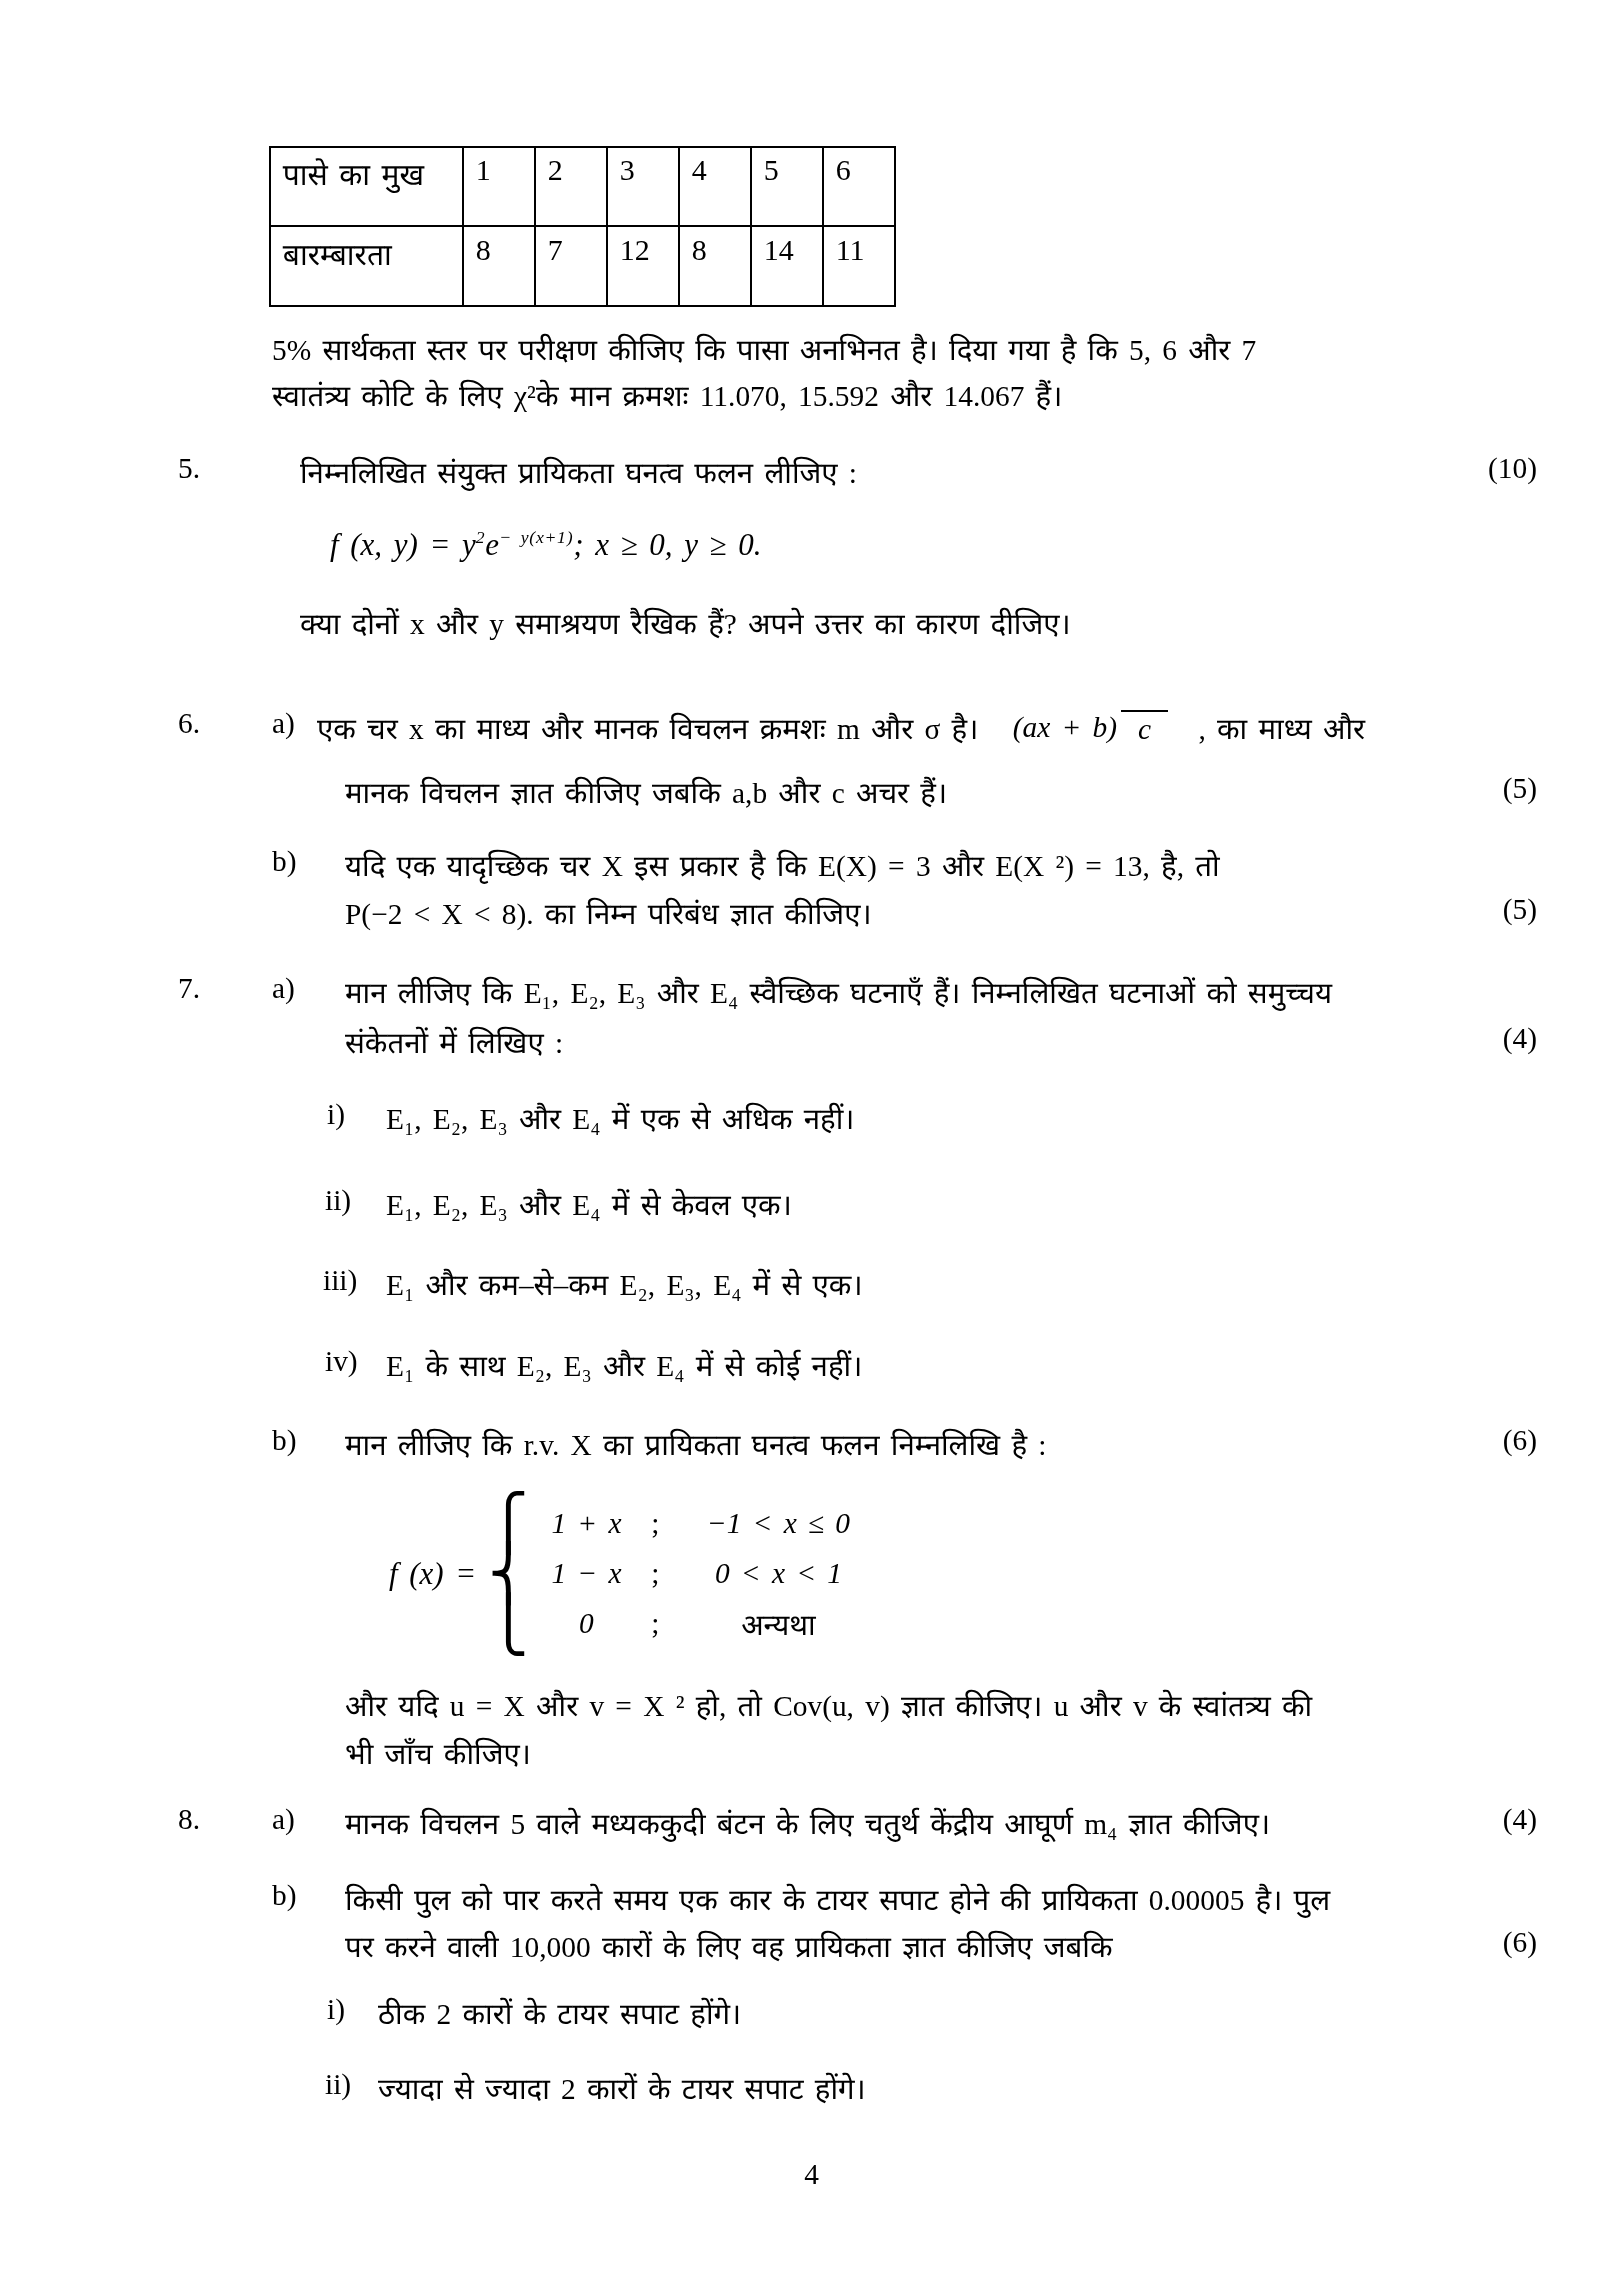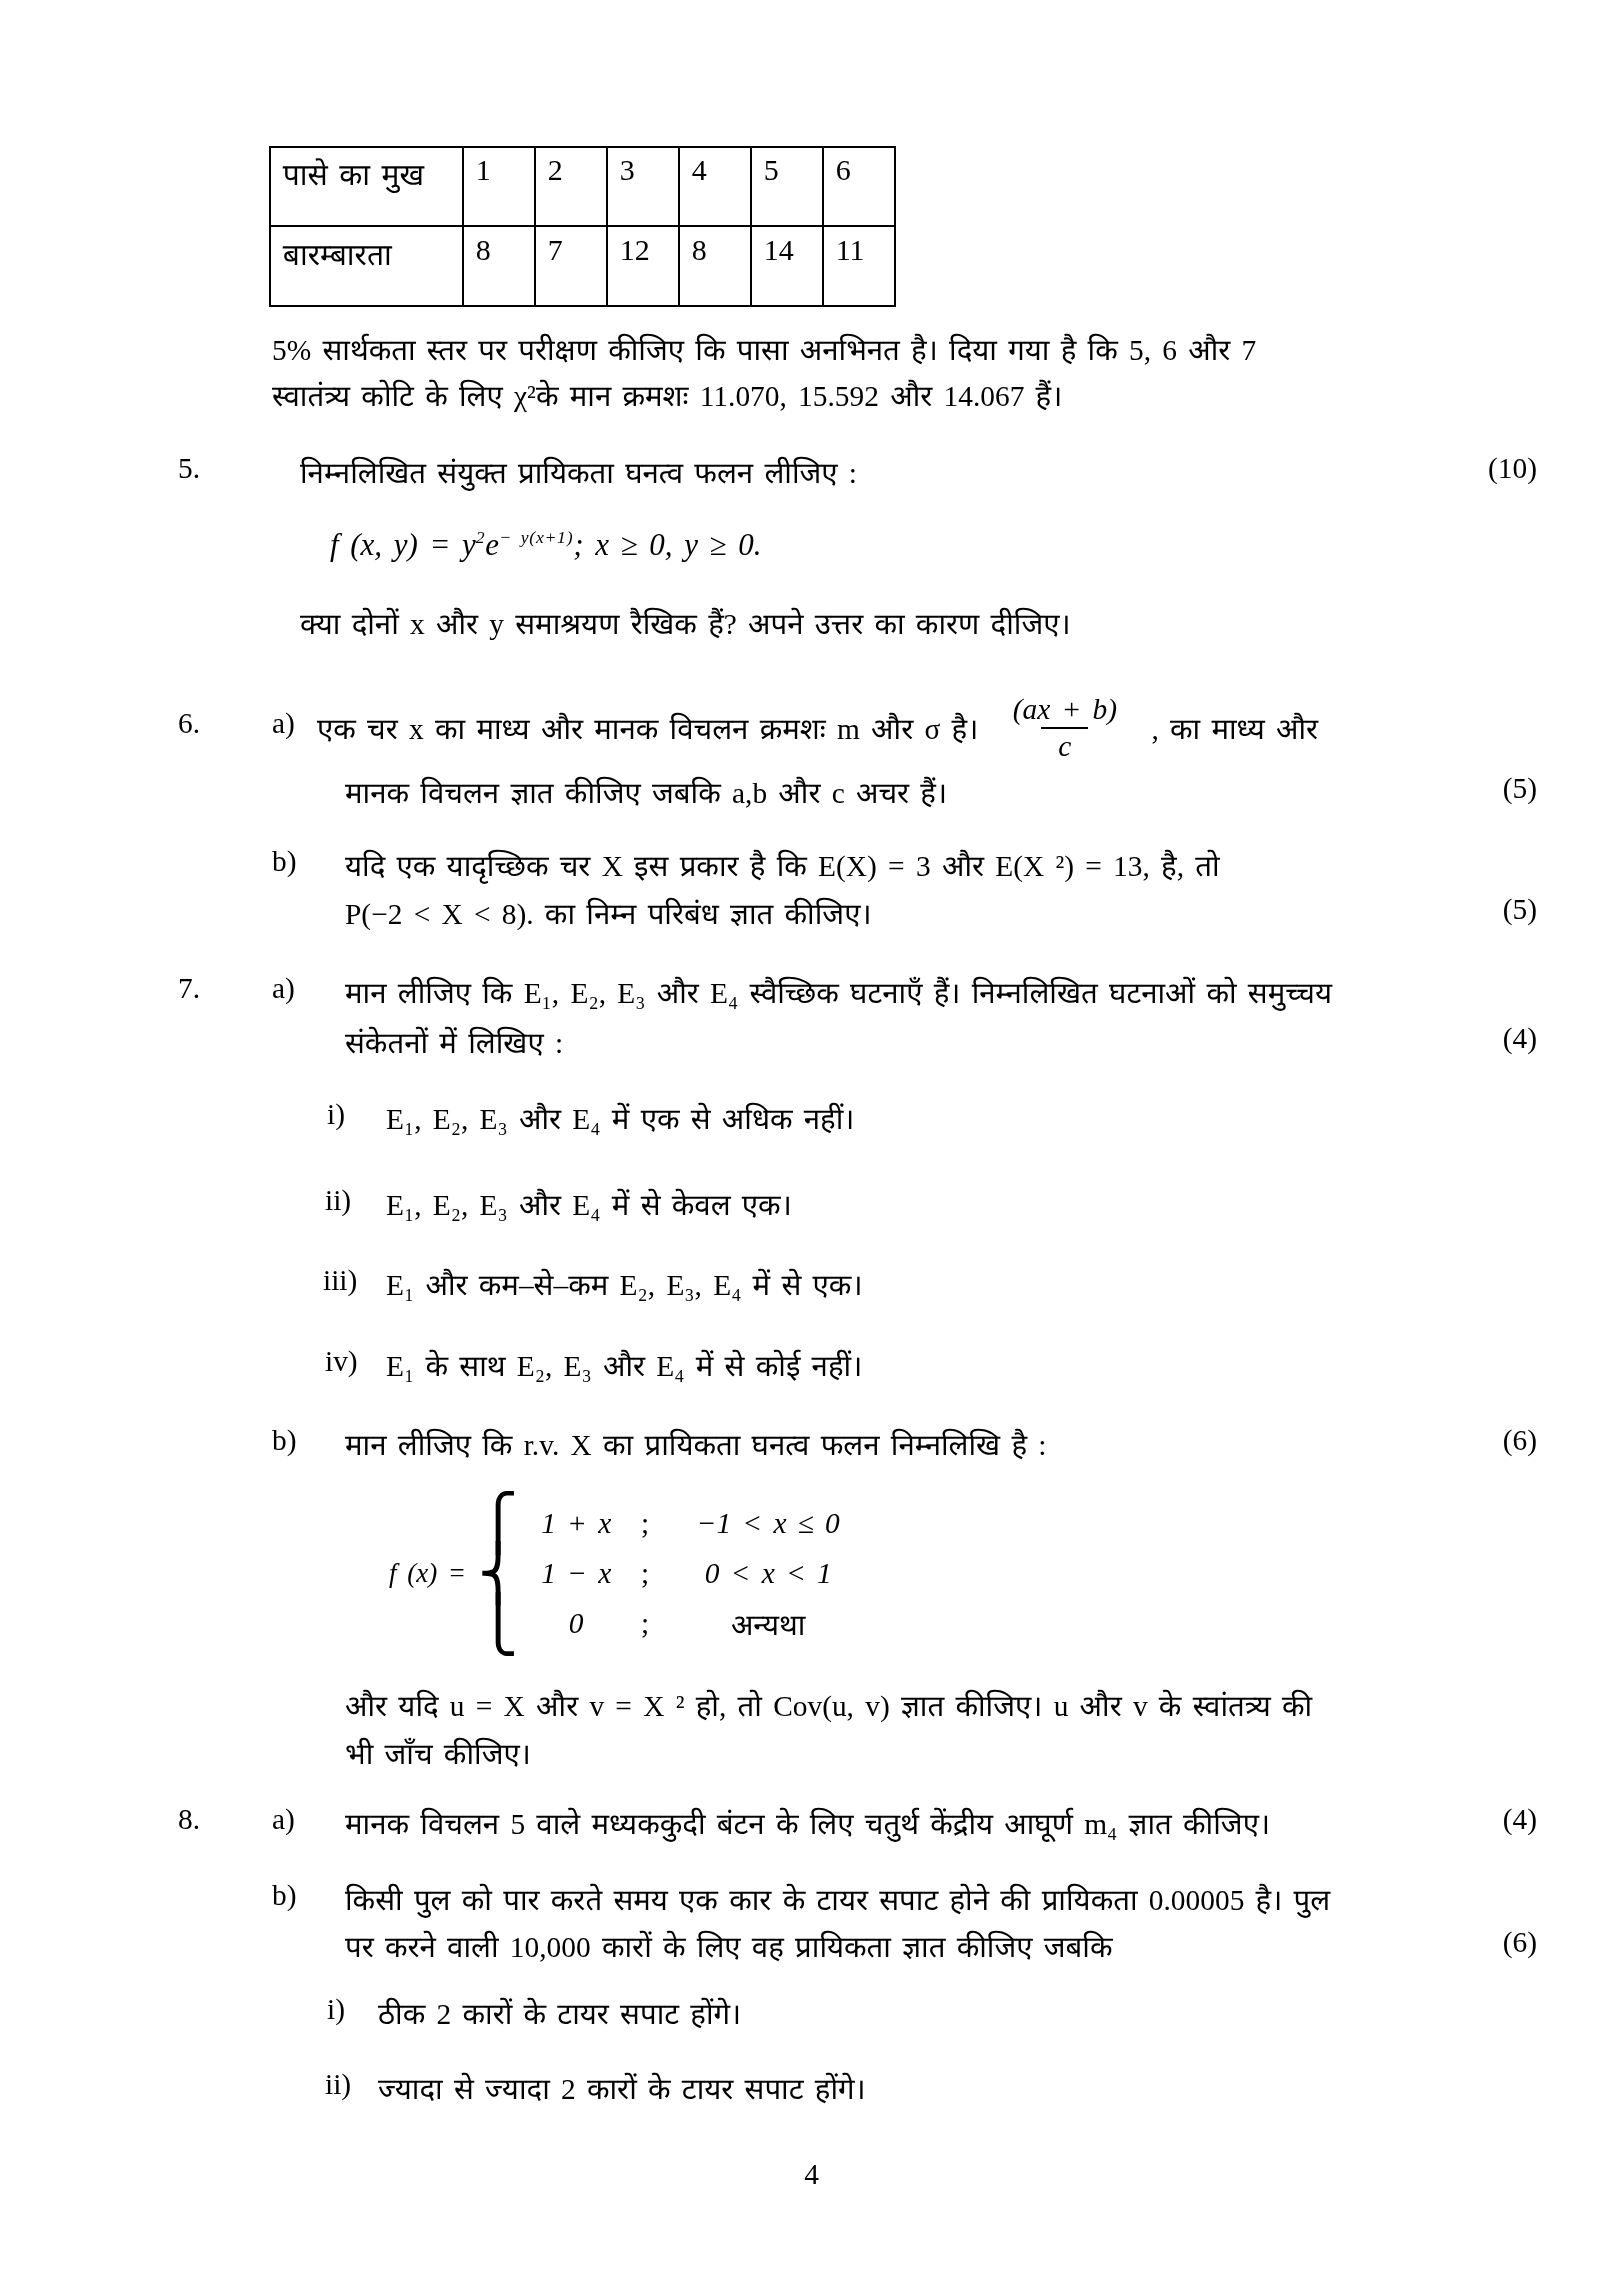--- a/index.html
+++ b/index.html
@@ -30,21 +30,21 @@
   table.freq td{
     border:2.6px solid #000;
     vertical-align:top;
     padding:5.2px 9.2px 5.2px 11.8px;
     height:67px;
   }
   td.lblcol{width:170px;}
   td.numcol{width:49px;}
   
   .frac{
-    display:inline-flex;flex-direction:column;align-items:center;
+    display:inline-flex;flex-direction:row;align-items:center;
     vertical-align:middle;margin:0 6.5px;line-height:1.1;
   }
   .frac .num{padding:0 3.9px 1.3px 3.9px;}
   .frac .den{border-top:2px solid #000;padding:1.3px 17px 0 17px;}
   .flexline{display:flex;align-items:center;height:41px;gap:24px;}
   
   .piecewise{display:flex;align-items:center;}
   .brace{
     display:flex;flex-direction:column;justify-content:center;
     font-family:"DejaVu Sans",sans-serif;
@@ -131,21 +131,21 @@
   <div class="abs" style="left:323px;top:1264px;">iii)</div>
   <div class="abs" style="left:386px;top:1264px;">E₁ और कम–से–कम  E₂, E₃, E₄   में से एक।</div>
   <div class="abs" style="left:325px;top:1345px;">iv)</div>
   <div class="abs" style="left:386px;top:1345px;">E₁ के साथ  E₂, E₃  और  E₄   में से कोई नहीं।</div>
 
   <div class="sublabel" style="top:1424px;">b)</div>
   <div class="subtext" style="top:1424px;">मान लीजिए कि r.v.  X   का प्रायिकता घनत्व फलन निम्नलिखि है :</div>
   <div class="marks" style="top:1424px;">(6)</div>
 
   <div class="abs piecewise" style="left:389px;top:1497px;">
-    <span class="math" style="font-size:27px;">f (x) =</span>
+    <span class="math" style="font-size:31px;">f (x) =</span>
     <span class="brace">
         <span>⎧</span>
         <span>⎨</span>
         <span>⎩</span>
       </span>
     <span class="pwrows">
       <span class="pwrow">
         <span class="pwexpr math">1 + x</span>
         <span class="pwsep">;</span>
         <span class="pwcond math">−1 &lt; x ≤ 0</span>

